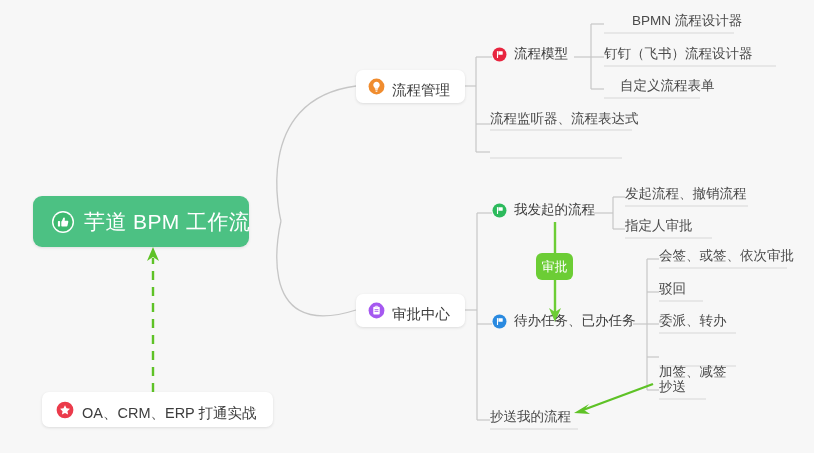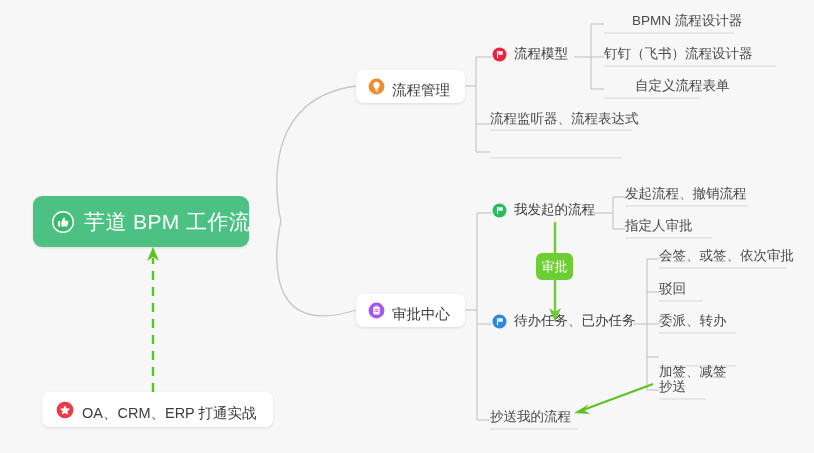--- a/index.html
+++ b/index.html
@@ -223,21 +223,21 @@
   </div>
 
   <div class="leaf" style="left:604px; top:12px;margin-left:28px;">
     <span class="leaf-label">BPMN 流程设计器</span>
   </div>
 
   <div class="leaf" style="left:604px; top:45px;">
     <span class="leaf-label">钉钉（飞书）流程设计器</span>
   </div>
 
-  <div class="leaf" style="left:635px; top:77px;">
+  <div class="leaf" style="left:620px; top:77px;">
     <span class="leaf-label">自定义流程表单</span>
   </div>
 
   <div class="leaf" style="left:490px; top:110px;">
     <span class="leaf-label">流程监听器、流程表达式</span>
   </div>
 
 
   <div class="pill" style="left:356px; top:294px; height:33px; padding:0 15px 0 12px;">
     <span class="icon" style="margin-right:7px;">

